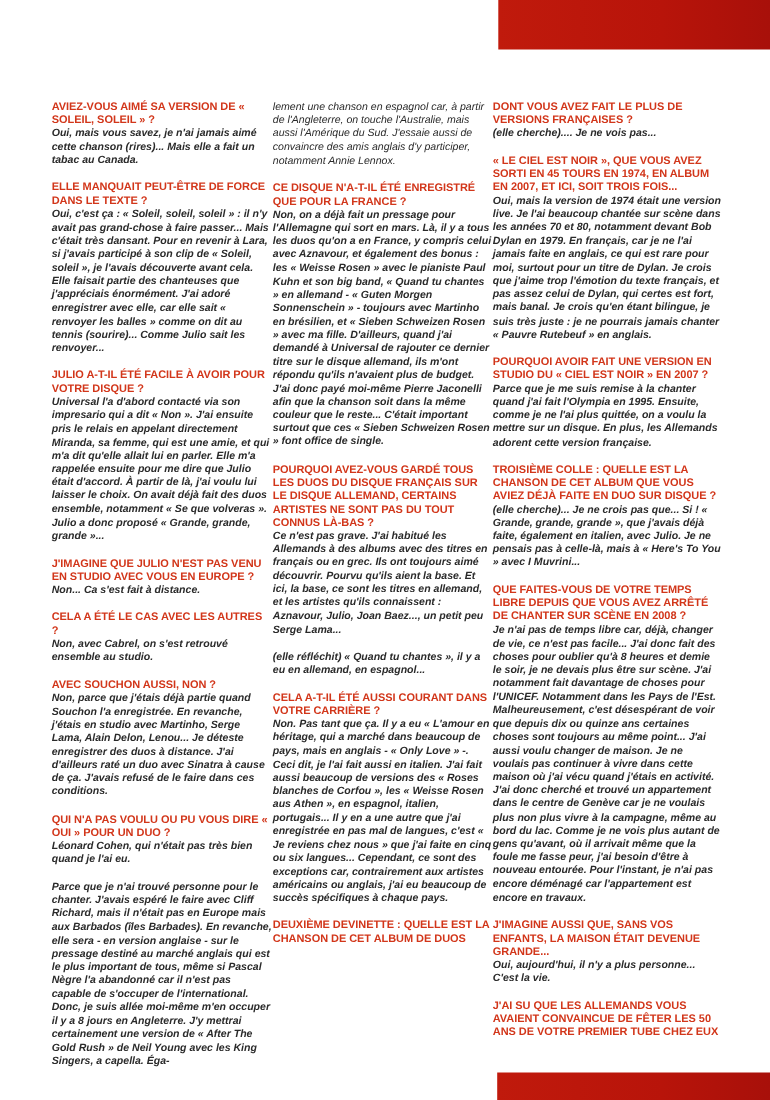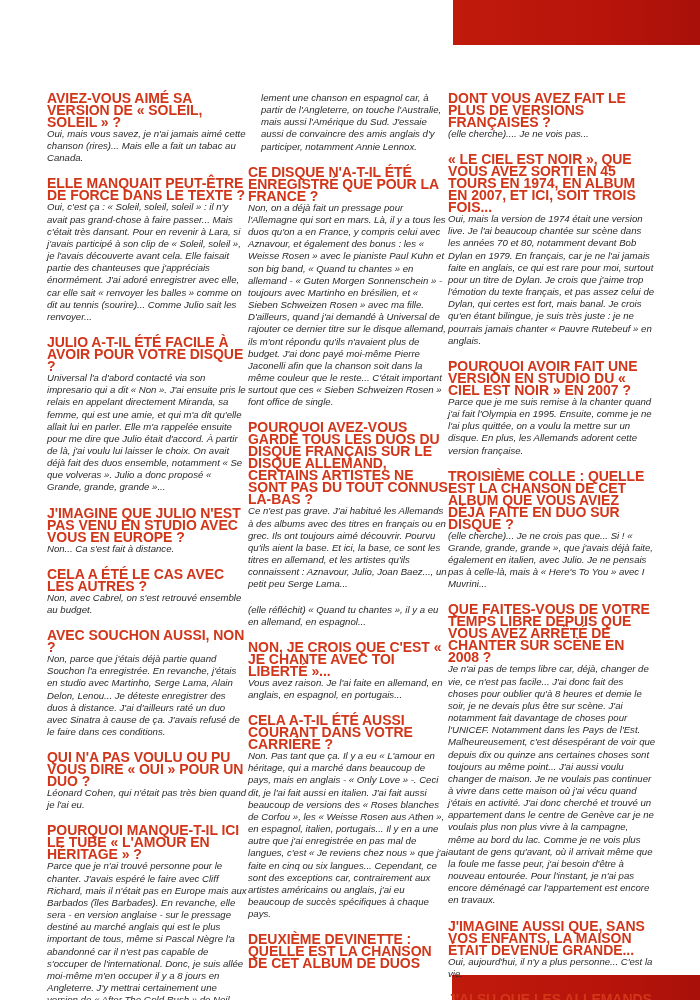--- a/index.html
+++ b/index.html
@@ -18,24 +18,24 @@
     position: absolute; top: 92px;
     font-size: 9.6px; line-height: 12.15px;
     color: #2a2a2a;
   }
   #col-1 { left: 47px; width: 200px; }
   #col-2 { left: 248px; width: 200px; }
   #col-3 { left: 448px; width: 208px; }
   .qa { margin: 0 0 13px 0; }
   .q {
     color: #d2361a; font-weight: bold; text-transform: uppercase;
-    font-size: 14px; line-height: 12px; letter-spacing: -0.05px;
+    font-size: 10px; line-height: 12px; letter-spacing: -0.05px;
   }
-  .a { font-style: italic; }
-  .cont { font-style: italic; margin: 0 0 13px 13px; }
+  .a { font-style: italic; font-weight: bold; }
+  .cont { font-style: italic; margin: 0 0 13px 0; }
 </style>
 </head>
 <body>
 
 <div id="red-top" class="red-block"></div>
 <div id="red-bottom" class="red-block"></div>
 
 <div id="col-1" class="col">
     <div class="qa">
       <div class="q">AVIEZ-VOUS AIMÉ SA VERSION DE « SOLEIL, SOLEIL » ?</div>
@@ -48,51 +48,46 @@
     <div class="qa">
       <div class="q">JULIO A-T-IL ÉTÉ FACILE À AVOIR POUR VOTRE DISQUE ?</div>
       <div class="a">Universal l'a d'abord contacté via son impresario qui a dit « Non ». J'ai ensuite pris le relais en appelant directement Miranda, sa femme, qui est une amie, et qui m'a dit qu'elle allait lui en parler. Elle m'a rappelée ensuite pour me dire que Julio était d'accord. À partir de là, j'ai voulu lui laisser le choix. On avait déjà fait des duos ensemble, notamment « Se que volveras ». Julio a donc proposé « Grande, grande, grande »...</div>
     </div>
     <div class="qa">
       <div class="q">J'IMAGINE QUE JULIO N'EST PAS VENU EN STUDIO AVEC VOUS EN EUROPE ?</div>
       <div class="a">Non... Ca s'est fait à distance.</div>
     </div>
     <div class="qa">
       <div class="q">CELA A ÉTÉ LE CAS AVEC LES AUTRES ?</div>
-      <div class="a">Non, avec Cabrel, on s'est retrouvé ensemble au budget.</div>
+      <div class="a">Non, avec Cabrel, on s'est retrouvé ensemble au studio.</div>
     </div>
     <div class="qa">
       <div class="q">AVEC SOUCHON AUSSI, NON ?</div>
       <div class="a">Non, parce que j'étais déjà partie quand Souchon l'a enregistrée. En revanche, j'étais en studio avec Martinho, Serge Lama, Alain Delon, Lenou... Je déteste enregistrer des duos à distance. J'ai d'ailleurs raté un duo avec Sinatra à cause de ça. J'avais refusé de le faire dans ces conditions.</div>
     </div>
     <div class="qa">
       <div class="q">QUI N'A PAS VOULU OU PU VOUS DIRE « OUI » POUR UN DUO ?</div>
       <div class="a">Léonard Cohen, qui n'était pas très bien quand je l'ai eu.</div>
     </div>
     <div class="qa">
-      <div class="q">POURQUOI MANQUE-T-IL ICI LE TUBE « L'AMOUR EN HÉRITAGE » ?</div>
       <div class="a">Parce que je n'ai trouvé personne pour le chanter. J'avais espéré le faire avec Cliff Richard, mais il n'était pas en Europe mais aux Barbados (îles Barbades). En revanche, elle sera - en version anglaise - sur le pressage destiné au marché anglais qui est le plus important de tous, même si Pascal Nègre l'a abandonné car il n'est pas capable de s'occuper de l'international. Donc, je suis allée moi-même m'en occuper il y a 8 jours en Angleterre. J'y mettrai certainement une version de « After The Gold Rush » de Neil Young avec les King Singers, a capella. Éga-</div>
     </div>
   </div>
 <div id="col-2" class="col">
     <div class="cont">lement une chanson en espagnol car, à partir de l'Angleterre, on touche l'Australie, mais aussi l'Amérique du Sud. J'essaie aussi de convaincre des amis anglais d'y participer, notamment Annie Lennox.</div>
     <div class="qa">
       <div class="q">CE DISQUE N'A-T-IL ÉTÉ ENREGISTRÉ QUE POUR LA FRANCE ?</div>
       <div class="a">Non, on a déjà fait un pressage pour l'Allemagne qui sort en mars. Là, il y a tous les duos qu'on a en France, y compris celui avec Aznavour, et également des bonus : les « Weisse Rosen » avec le pianiste Paul Kuhn et son big band, « Quand tu chantes » en allemand - « Guten Morgen Sonnenschein » - toujours avec Martinho en brésilien, et « Sieben Schweizen Rosen » avec ma fille. D'ailleurs, quand j'ai demandé à Universal de rajouter ce dernier titre sur le disque allemand, ils m'ont répondu qu'ils n'avaient plus de budget. J'ai donc payé moi-même Pierre Jaconelli afin que la chanson soit dans la même couleur que le reste... C'était important surtout que ces « Sieben Schweizen Rosen » font office de single.</div>
     </div>
     <div class="qa">
       <div class="q">POURQUOI AVEZ-VOUS GARDÉ TOUS LES DUOS DU DISQUE FRANÇAIS SUR LE DISQUE ALLEMAND, CERTAINS ARTISTES NE SONT PAS DU TOUT CONNUS LÀ-BAS ?</div>
       <div class="a">Ce n'est pas grave. J'ai habitué les Allemands à des albums avec des titres en français ou en grec. Ils ont toujours aimé découvrir. Pourvu qu'ils aient la base. Et ici, la base, ce sont les titres en allemand, et les artistes qu'ils connaissent : Aznavour, Julio, Joan Baez..., un petit peu Serge Lama...</div>
     </div>
     <div class="qa">
       <div class="a">(elle réfléchit) « Quand tu chantes », il y a eu en allemand, en espagnol...</div>
-    </div>
-    <div class="qa">
-      <div class="q">NON, JE CROIS QUE C'EST « JE CHANTE AVEC TOI LIBERTÉ »...</div>
-      <div class="a">Vous avez raison. Je l'ai faite en allemand, en anglais, en espagnol, en portugais...</div>
     </div>
     <div class="qa">
       <div class="q">CELA A-T-IL ÉTÉ AUSSI COURANT DANS VOTRE CARRIÈRE ?</div>
       <div class="a">Non. Pas tant que ça. Il y a eu « L'amour en héritage, qui a marché dans beaucoup de pays, mais en anglais - « Only Love » -. Ceci dit, je l'ai fait aussi en italien. J'ai fait aussi beaucoup de versions des « Roses blanches de Corfou », les « Weisse Rosen aus Athen », en espagnol, italien, portugais... Il y en a une autre que j'ai enregistrée en pas mal de langues, c'est « Je reviens chez nous » que j'ai faite en cinq ou six langues... Cependant, ce sont des exceptions car, contrairement aux artistes américains ou anglais, j'ai eu beaucoup de succès spécifiques à chaque pays.</div>
     </div>
     <div class="qa">
       <div class="q">DEUXIÈME DEVINETTE : QUELLE EST LA CHANSON DE CET ALBUM DE DUOS</div>
     </div>
   </div>
 <div id="col-3" class="col">

